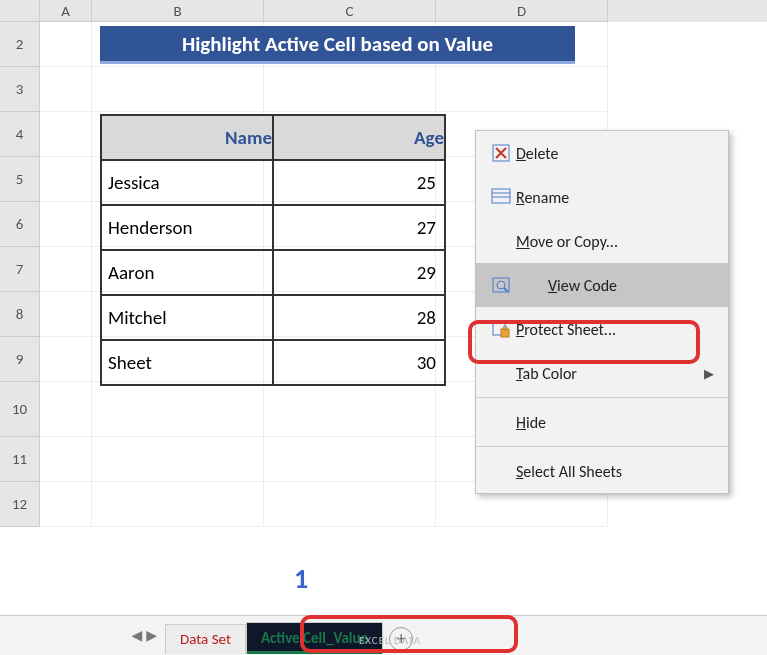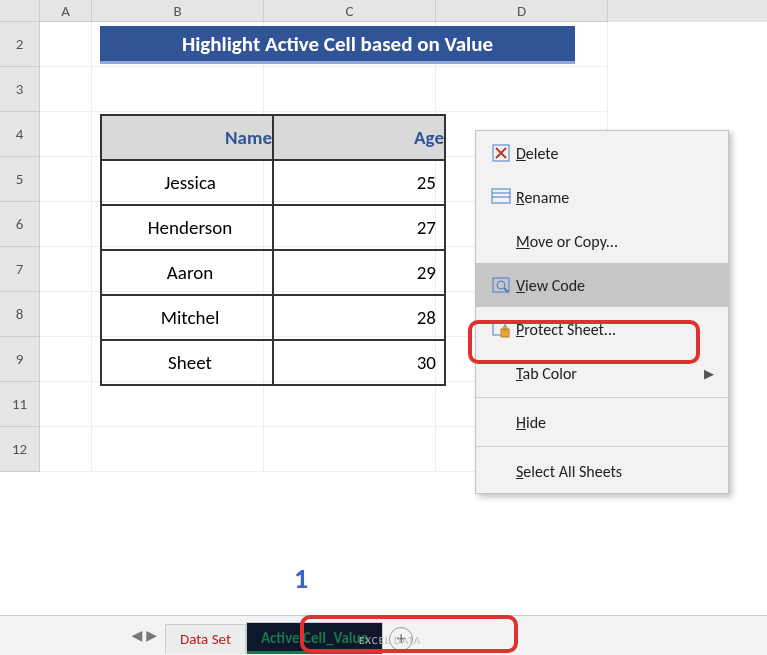--- a/index.html
+++ b/index.html
@@ -70,21 +70,21 @@
     font-size: 19px;
   }
   .data-table th {
     background: #d9d9d9;
     color: #305496;
     font-weight: bold;
     text-align: right;
   }
   .th-name { width: 172px; }
   .th-age  { width: 172px; }
-  .td-name { padding-left: 6px; text-align:center; }
+  .td-name { padding-left: 6px; text-align:left; }
   .td-age  { padding-right: 8px; text-align:right; }
 
   .callout-1 {
     position:absolute;
     left: 294px; top: 561px;
     font-size: 28px; font-weight: bold; color: #3964c5;
   }
   .callout-2 {
     position:absolute;
     left: 706px; top: 321px;
@@ -106,21 +106,21 @@
     display:flex; align-items:center;
     height: 44px;
     padding: 0 14px 0 10px;
     cursor: default;
     position:relative;
   }
   .ctx-item .ico { width: 30px; display:flex; justify-content:center; }
   .ctx-item .label { flex:1; }
   .ctx-item .label u { text-decoration: underline; }
   .ctx-item .arrow { font-size:13px; color:#555; }
-  .ctx-item.hovered { background: #c6c6c6; }
+  .ctx-item.hovered { background: #c6c6c6; gap: 32px; }
   .ctx-sep { height:1px; background:#d0d0d0; margin: 2px 0; }
   .ctx-hl {
     position:absolute; left:468px; top:320px; width:232px; height:44px;
     border: 4px solid #e03131; border-radius: 10px;
     pointer-events:none;
   }
 
   
   .tabs-bar {
     position:absolute; left:0; bottom:0; width:767px; height:40px;
@@ -217,20 +217,27 @@
         <div class="cell cC"></div>
         <div class="cell cD"></div>
       </div>
     <div class="row">
         <div class="row-head">9</div>
         <div class="cell cA"></div>
         <div class="cell cB"></div>
         <div class="cell cC"></div>
         <div class="cell cD"></div>
       </div>
+    <div class="row" style="height:55px">
+        <div class="row-head">10</div>
+        <div class="cell cA"></div>
+        <div class="cell cB"></div>
+        <div class="cell cC"></div>
+        <div class="cell cD"></div>
+      </div>
     <div class="row">
         <div class="row-head">11</div>
         <div class="cell cA"></div>
         <div class="cell cB"></div>
         <div class="cell cC"></div>
         <div class="cell cD"></div>
       </div>
     <div class="row">
         <div class="row-head">12</div>
         <div class="cell cA"></div>

